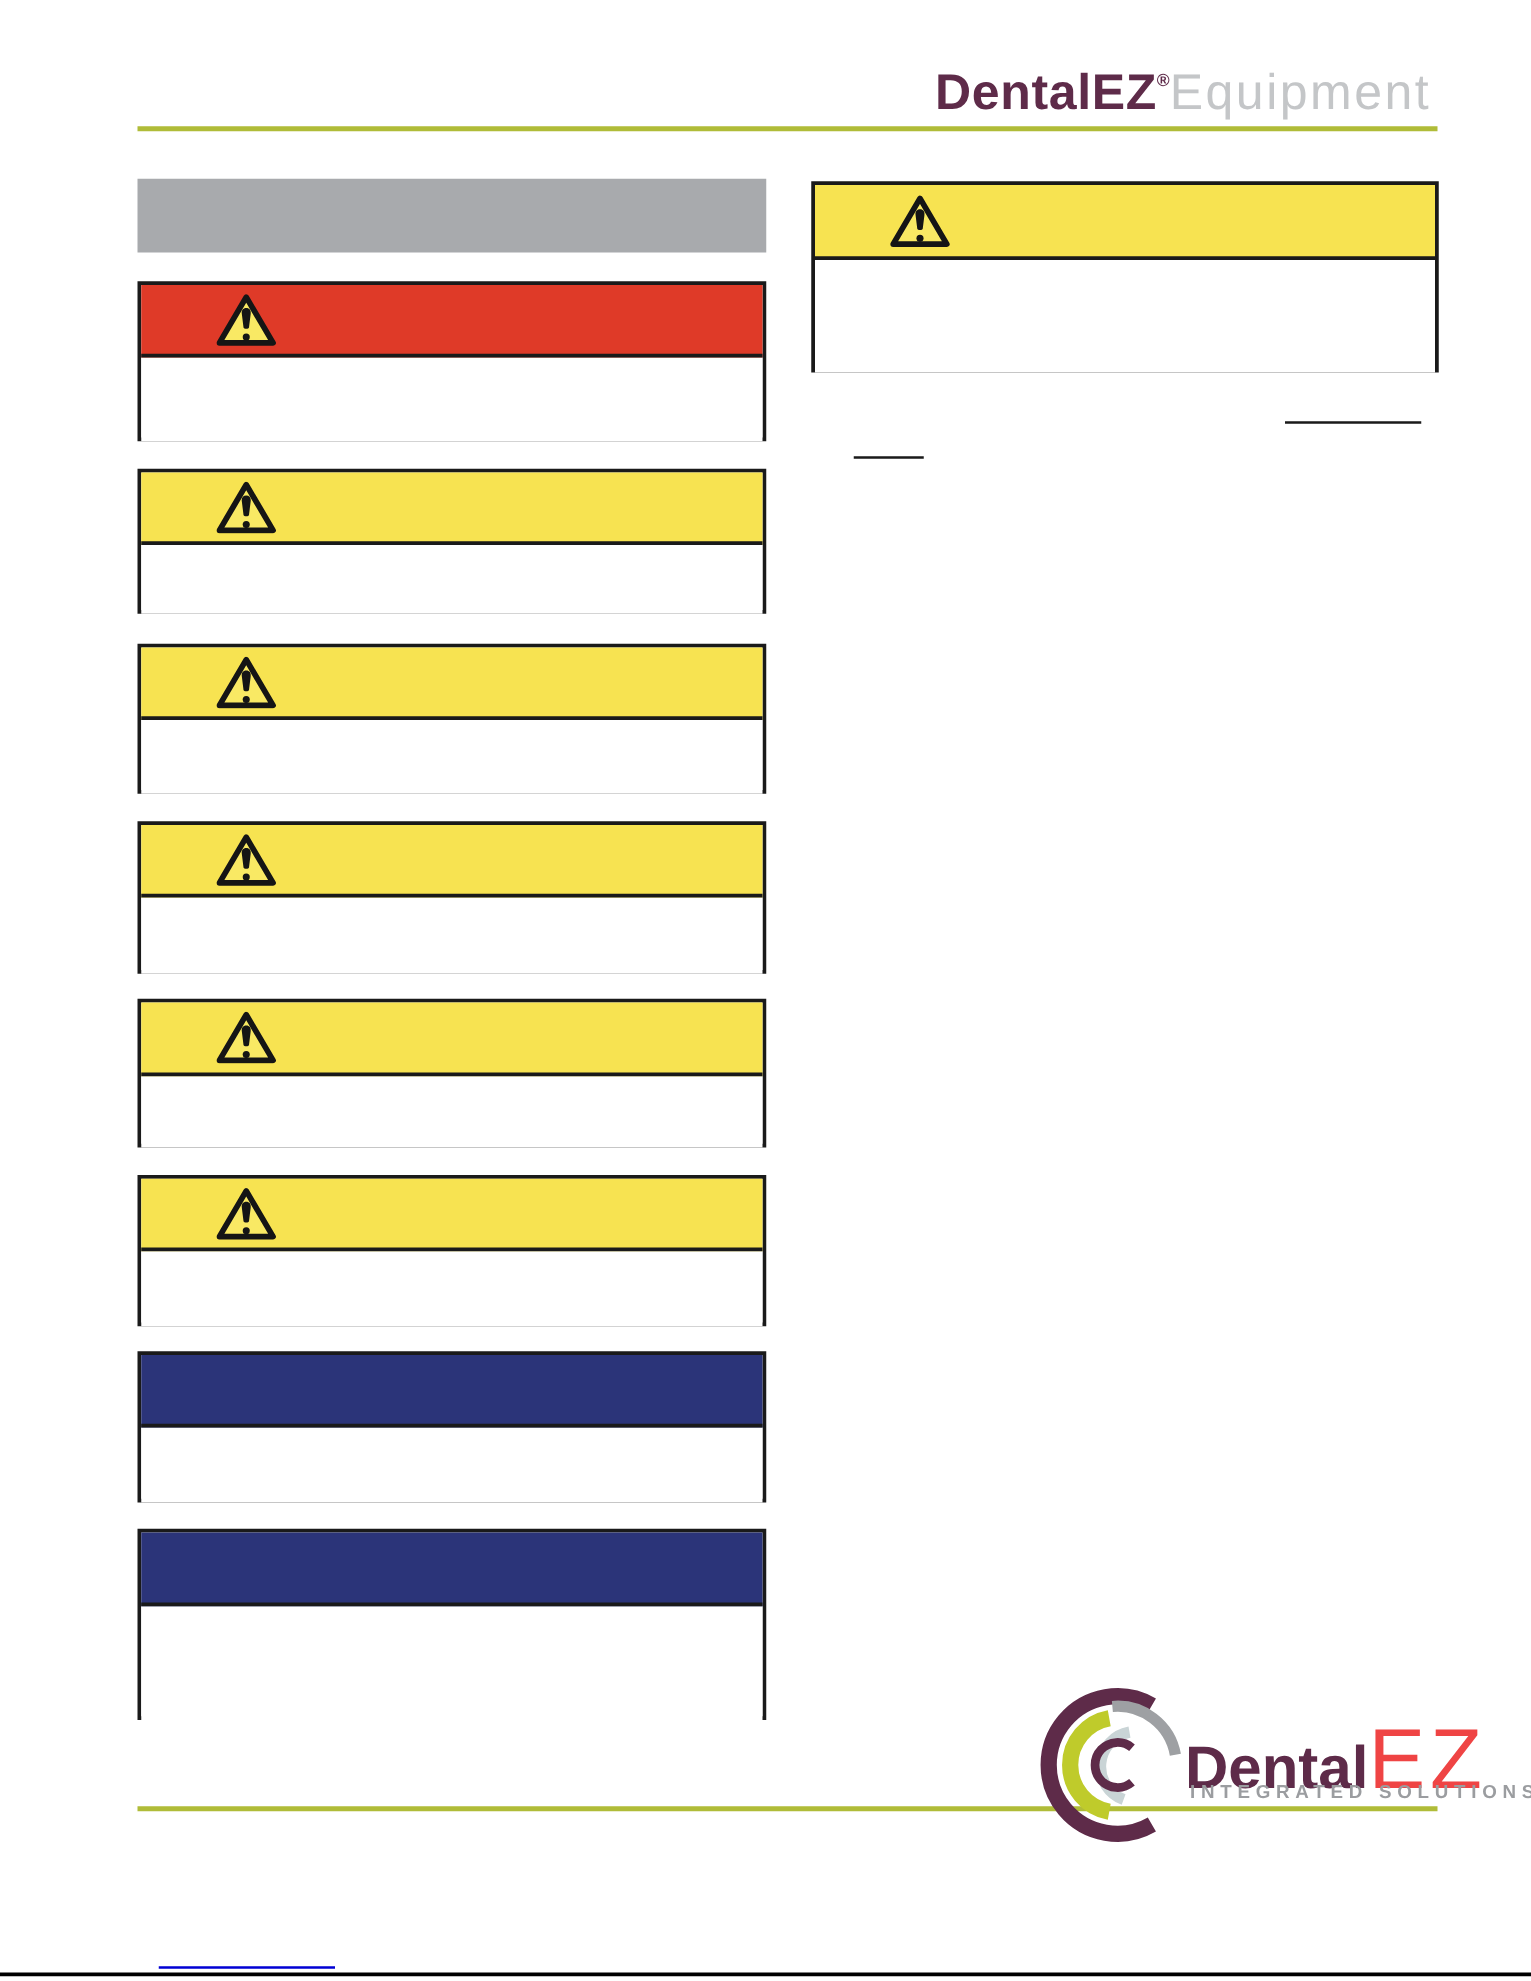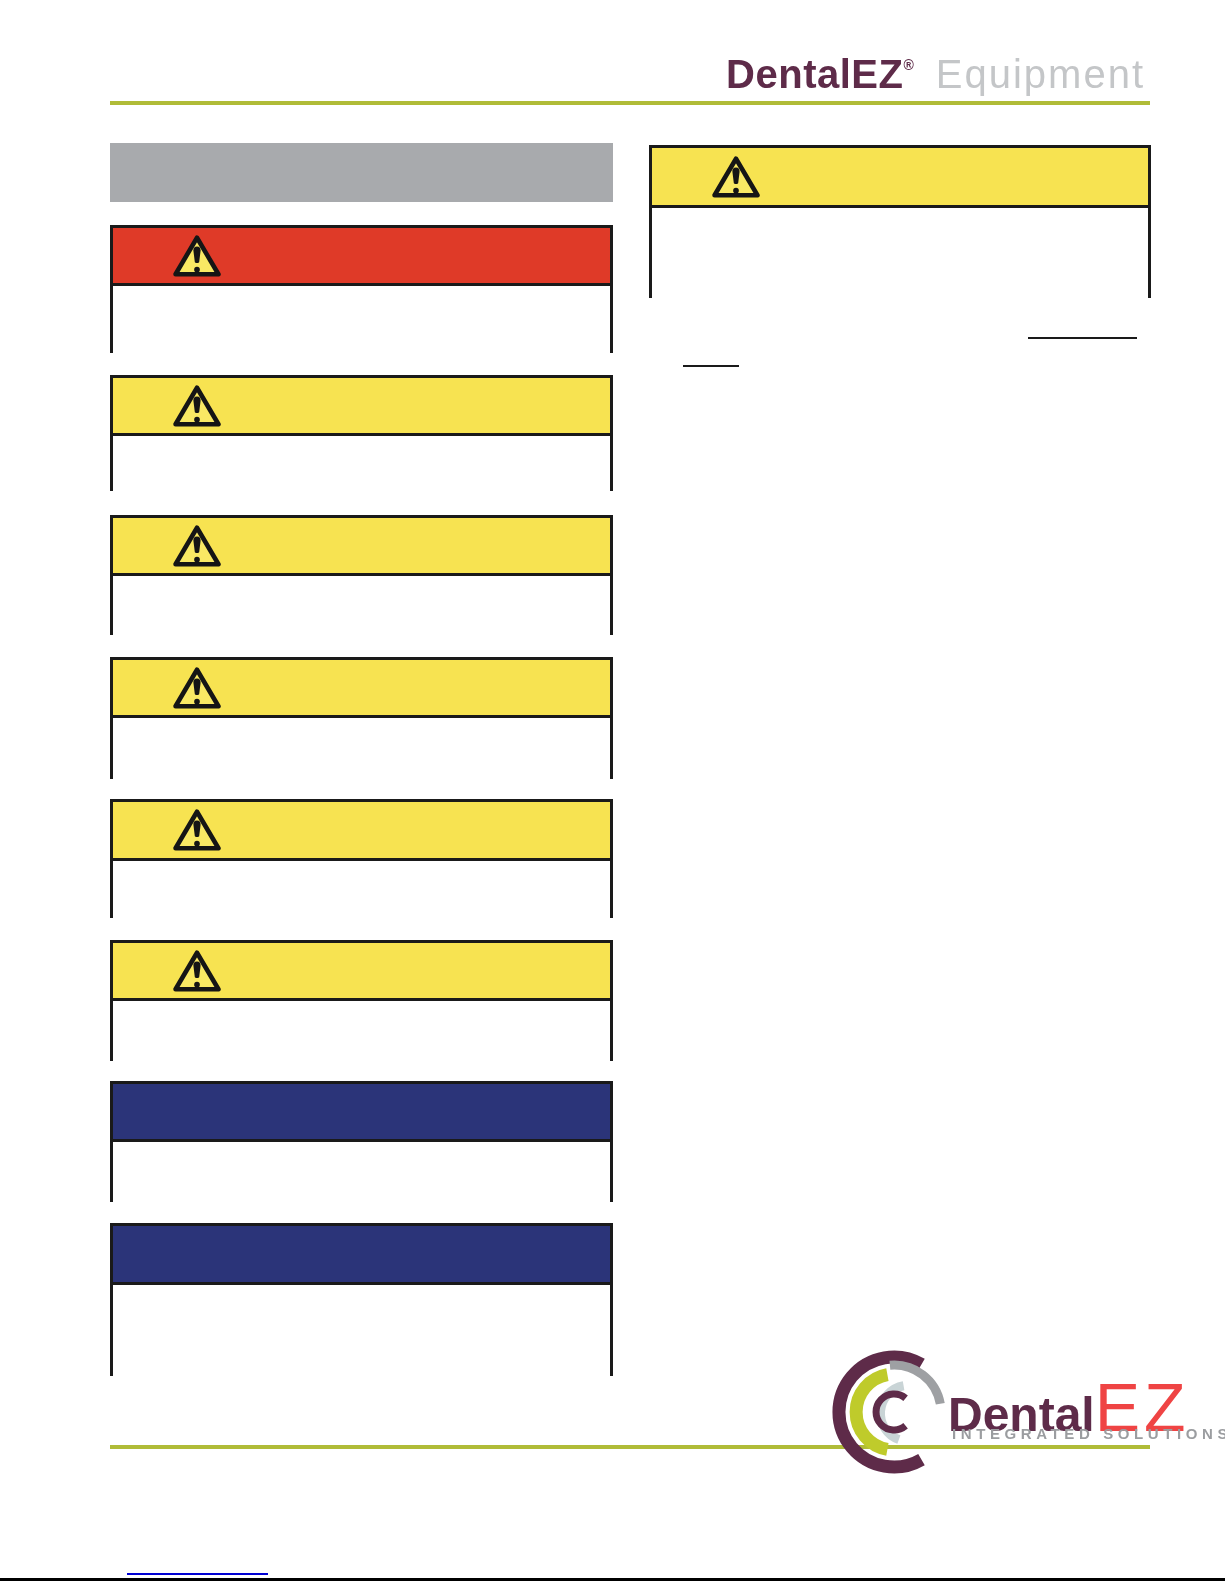--- a/index.html
+++ b/index.html
@@ -3,21 +3,21 @@
 <meta charset="utf-8">
 <style>
   html,body{margin:0;padding:0;background:#ffffff;}
   body{font-family:"Liberation Sans", sans-serif;}
   #page{position:relative;width:1225px;height:1585px;background:#ffffff;overflow:hidden;}
 
   
   .brand{position:absolute;top:52px;right:80px;white-space:nowrap;}
   .brand .nm{font-size:40px;font-weight:bold;color:#5E2B49;letter-spacing:.5px;}
   .brand .reg{font-size:14px;font-weight:bold;color:#5E2B49;vertical-align:18px;}
-  .brand .sfx{font-size:40px;font-weight:300;color:#C4C6C8;letter-spacing:2px;margin-left:22px;}
+  .brand .sfx{font-size:40px;font-weight:300;color:#C4C6C8;letter-spacing:2px;margin-left:0;}
   .hrule{position:absolute;height:4px;}
 
   
   .nbox{position:absolute;box-sizing:border-box;background:#ffffff;}
   .nbox.bordered{border:3px solid #1A1A1A;}
   .nbox .hd{position:relative;width:100%;display:flex;align-items:center;}
   .nbox.bordered .hd{border-bottom:3px solid #1A1A1A;}
   .nbox .bd{width:100%;background:#ffffff;}
   .hd .icon-wrap{position:absolute;left:60px;top:50%;transform:translateY(-50%);line-height:0;}
 

